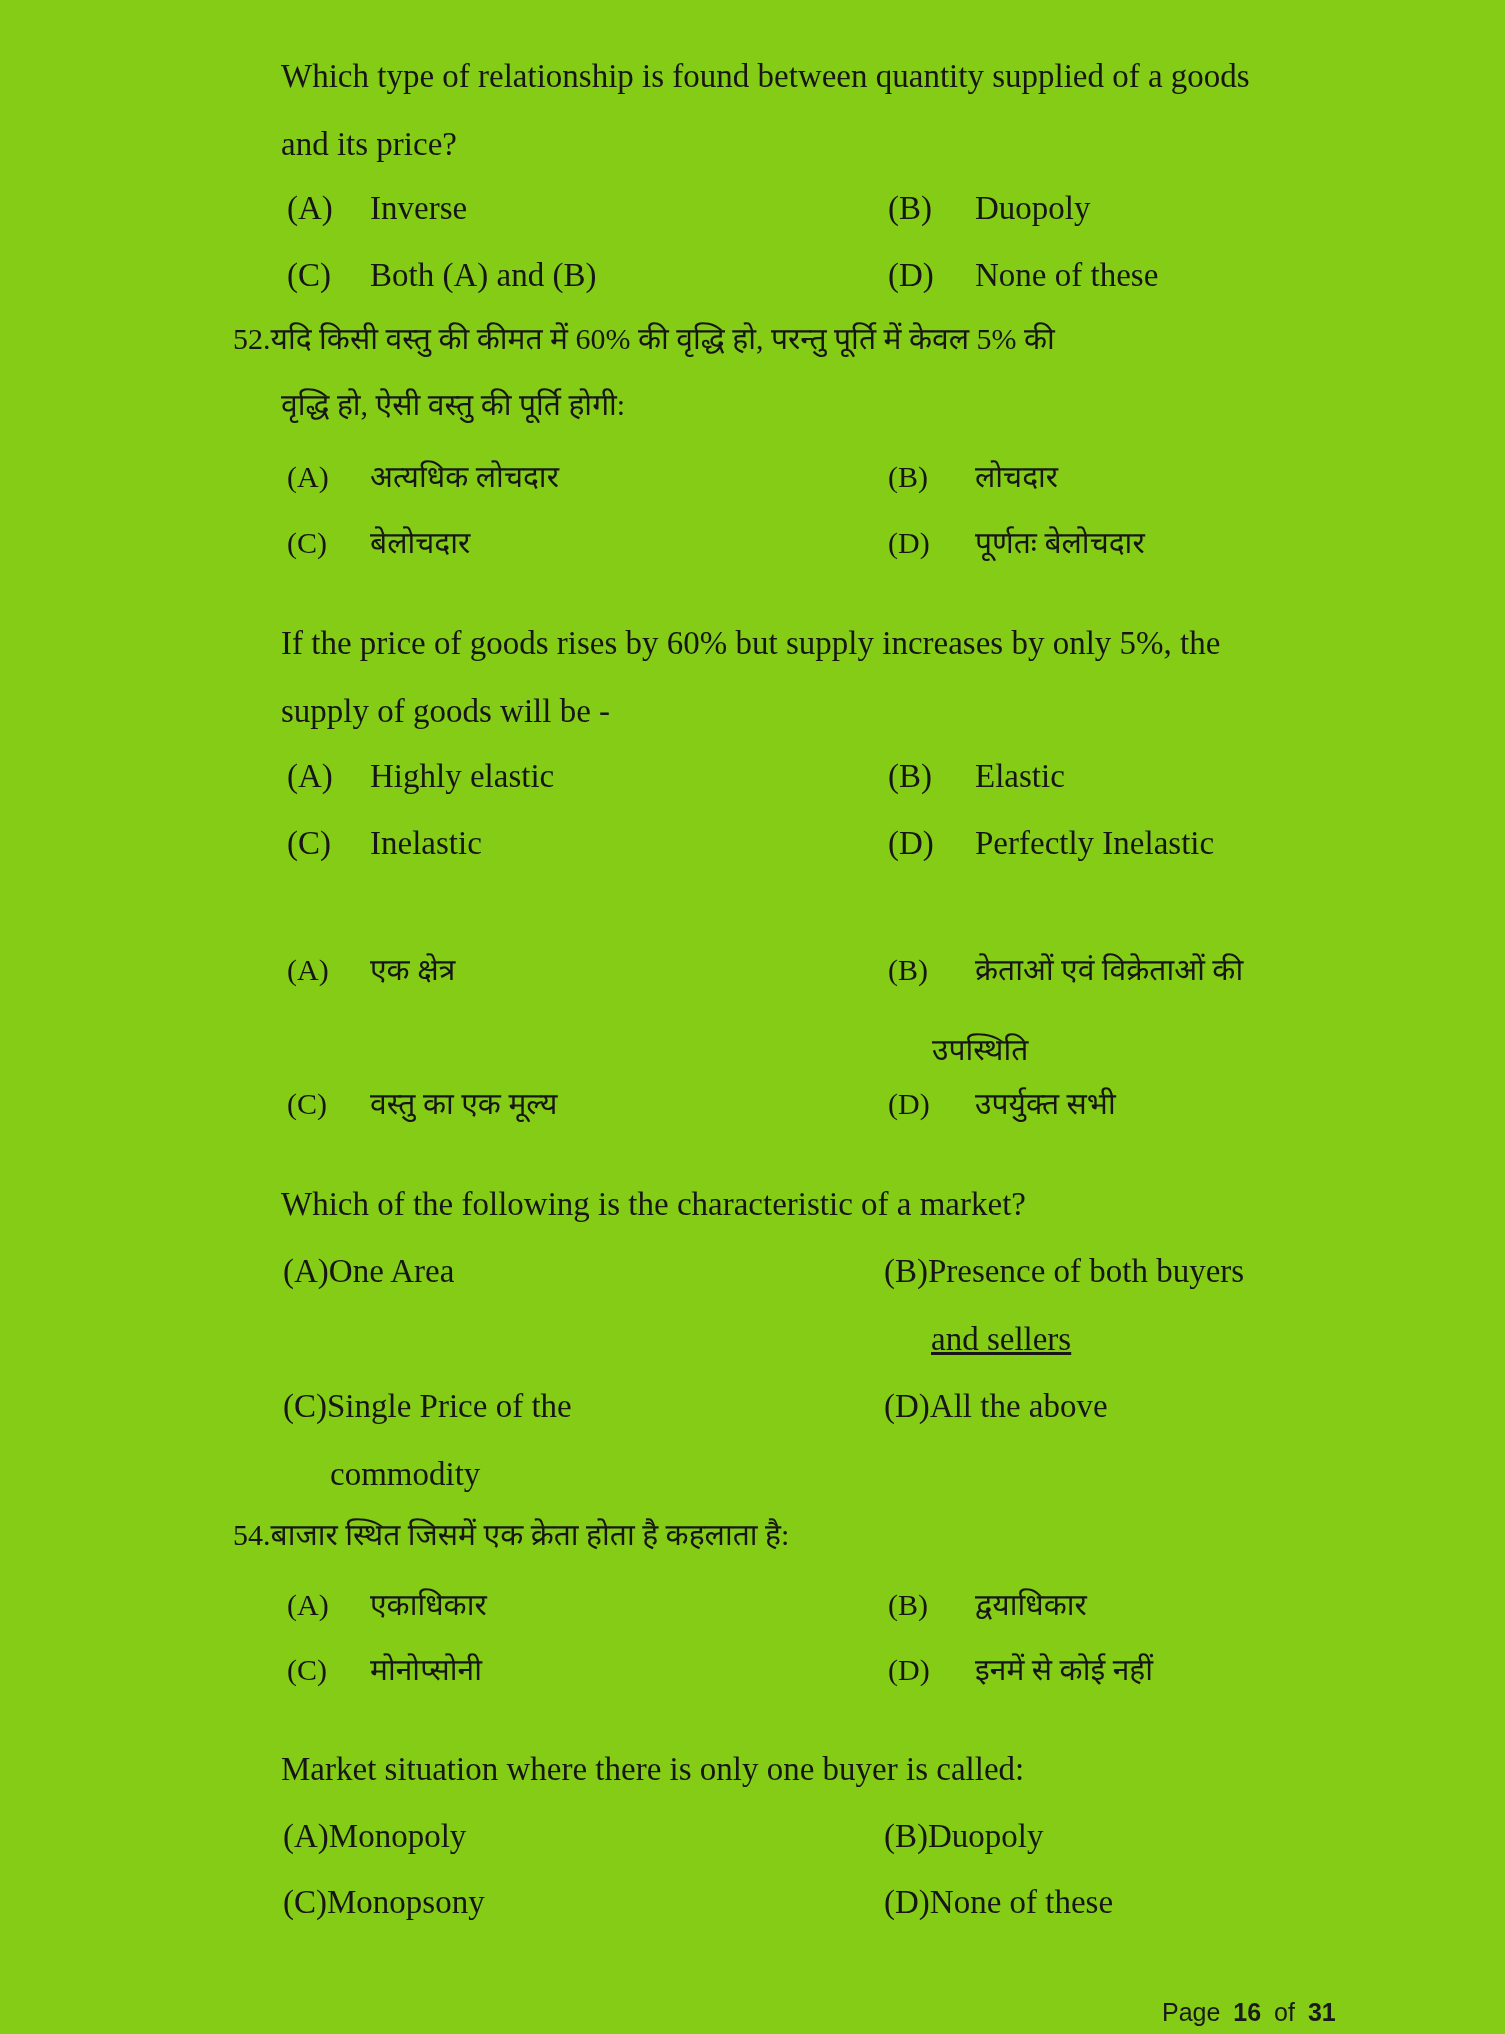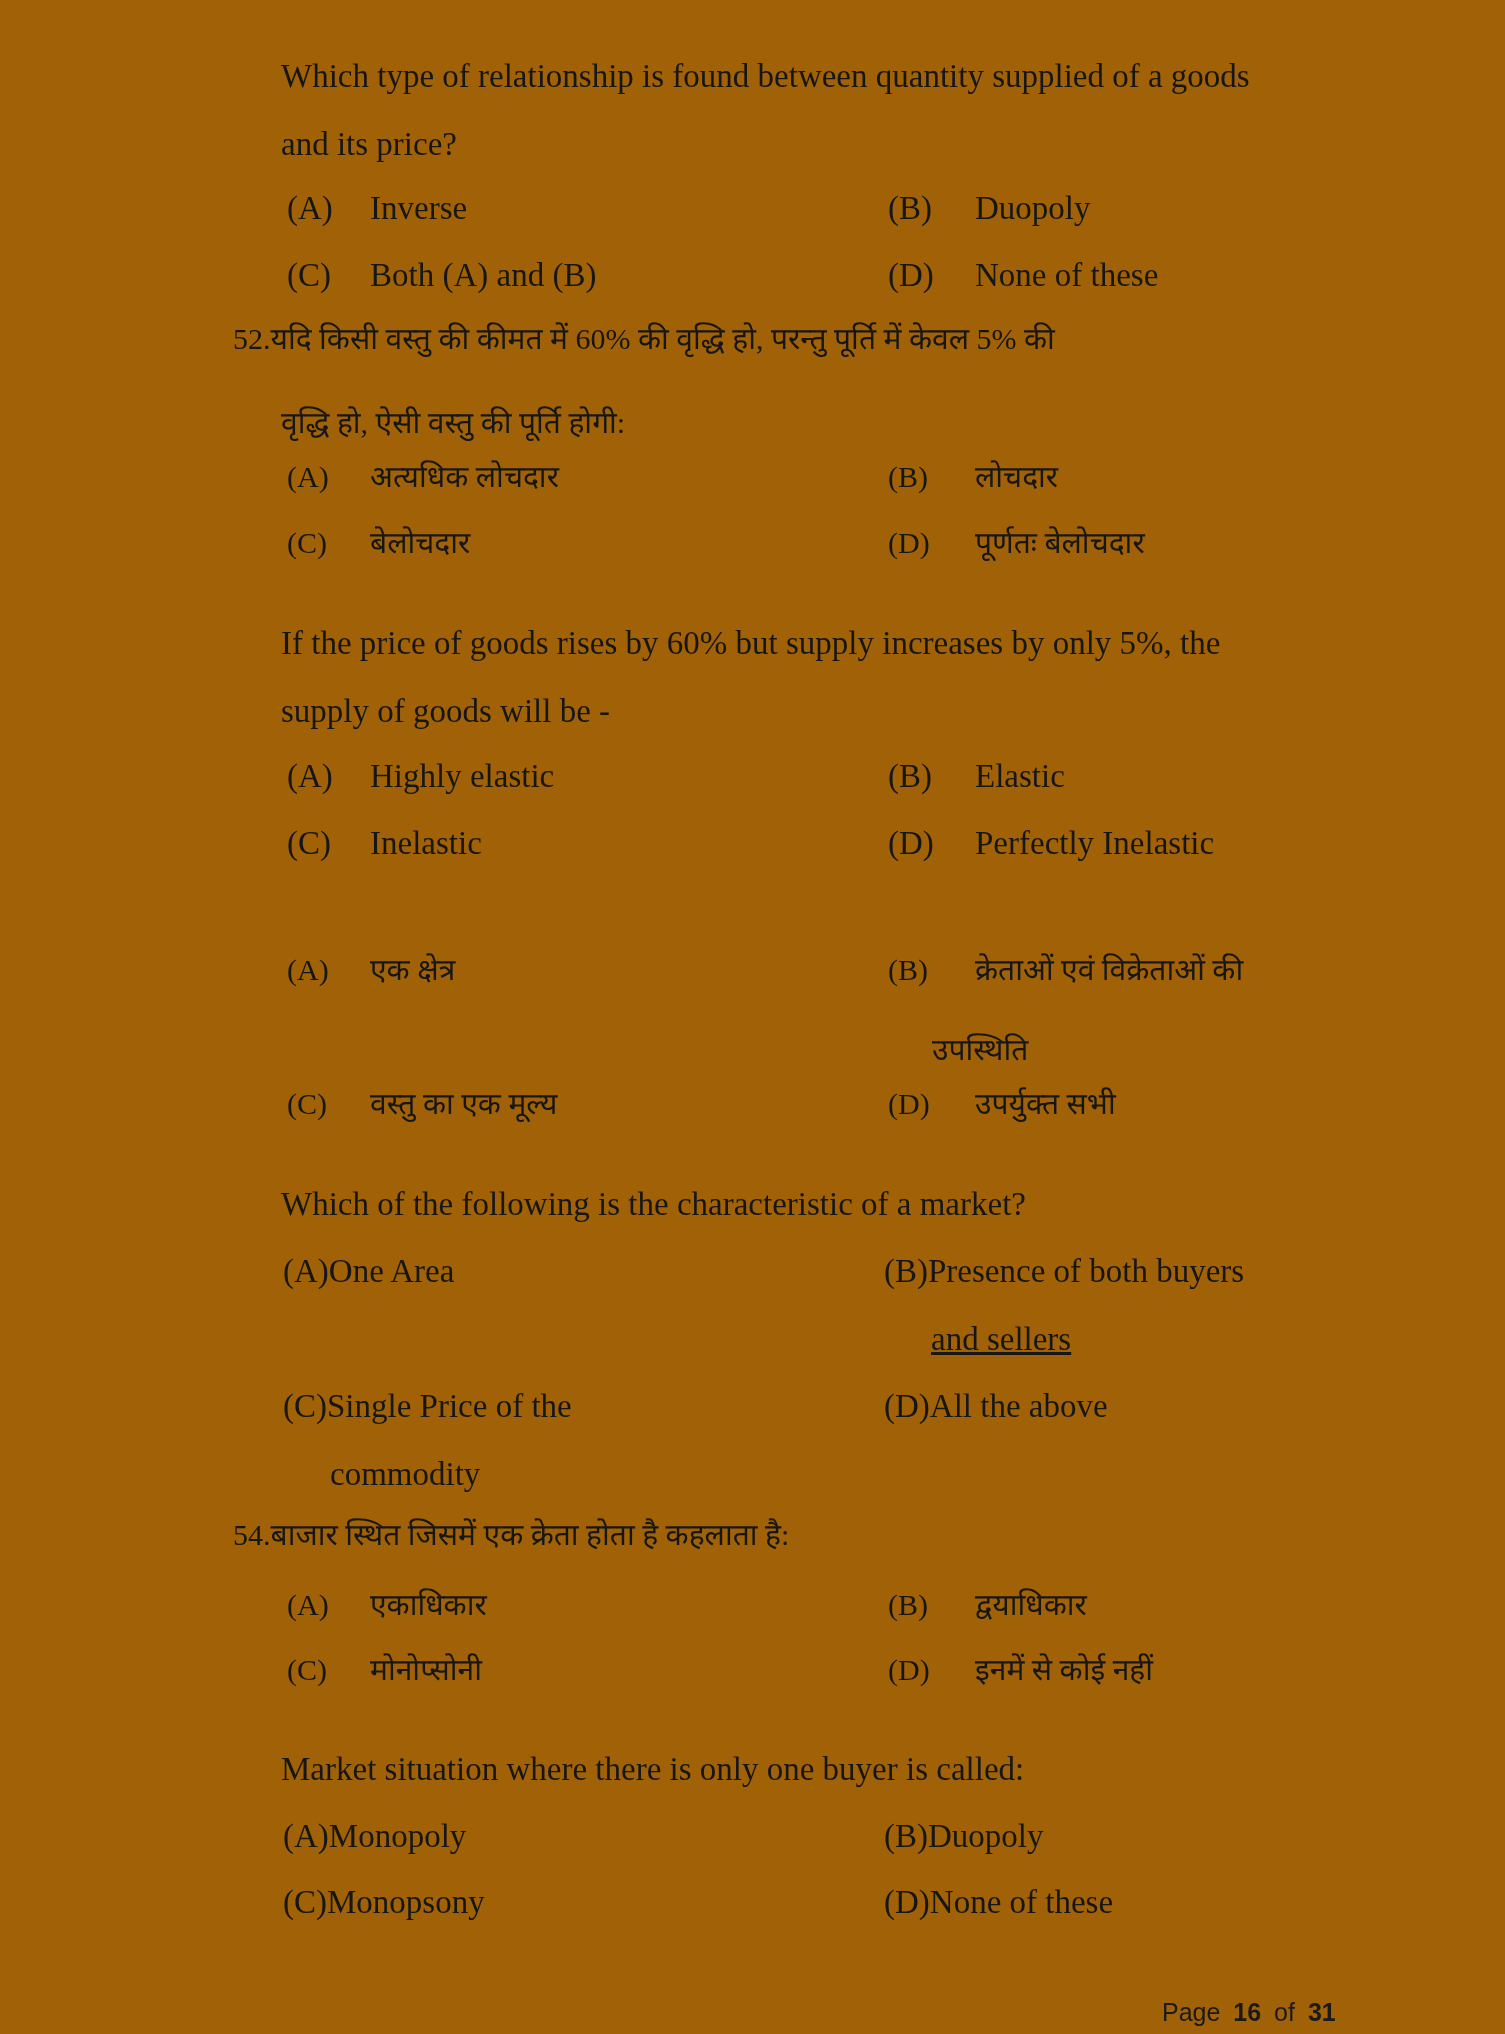--- a/index.html
+++ b/index.html
@@ -1,20 +1,20 @@
 <!DOCTYPE html>
 <html><head>
 <meta charset="utf-8">
 <style>
   html,body{margin:0;padding:0;background:#ffffff;}
   .page{
     position:relative;
     width:1505px;
     height:2034px;
-    background:#a16207;
+    background:#84cc16;
     color:#161616;
     overflow:hidden;
   }
   .row{
     position:absolute;
     left:0;
     width:1505px;
     height:56px;
     white-space:nowrap;
   }
@@ -67,21 +67,21 @@
   <div class="row en" style="top:257px">
     <span class="cell c1l">(C)</span>
     <span class="cell c1t">Both (A) and (B)</span>
     <span class="cell c2l">(D)</span>
     <span class="cell c2t">None of these</span>
   </div>
 
   <div class="row hi" style="top:322px">
     <span class="qnumline"><span>52.</span><span>यदि किसी वस्तु की कीमत में 60% की वृद्धि हो, परन्तु पूर्ति में केवल 5% की</span></span>
   </div>
-  <div class="row hi" style="top:406px">
+  <div class="row hi" style="top:388px">
     <span class="qline">वृद्धि हो, ऐसी वस्तु की पूर्ति होगी:</span>
   </div>
   <div class="row hi" style="top:460px">
     <span class="cell c1l">(A)</span>
     <span class="cell c1t">अत्यधिक लोचदार</span>
     <span class="cell c2l">(B)</span>
     <span class="cell c2t">लोचदार</span>
   </div>
   <div class="row hi" style="top:526px">
     <span class="cell c1l">(C)</span>

